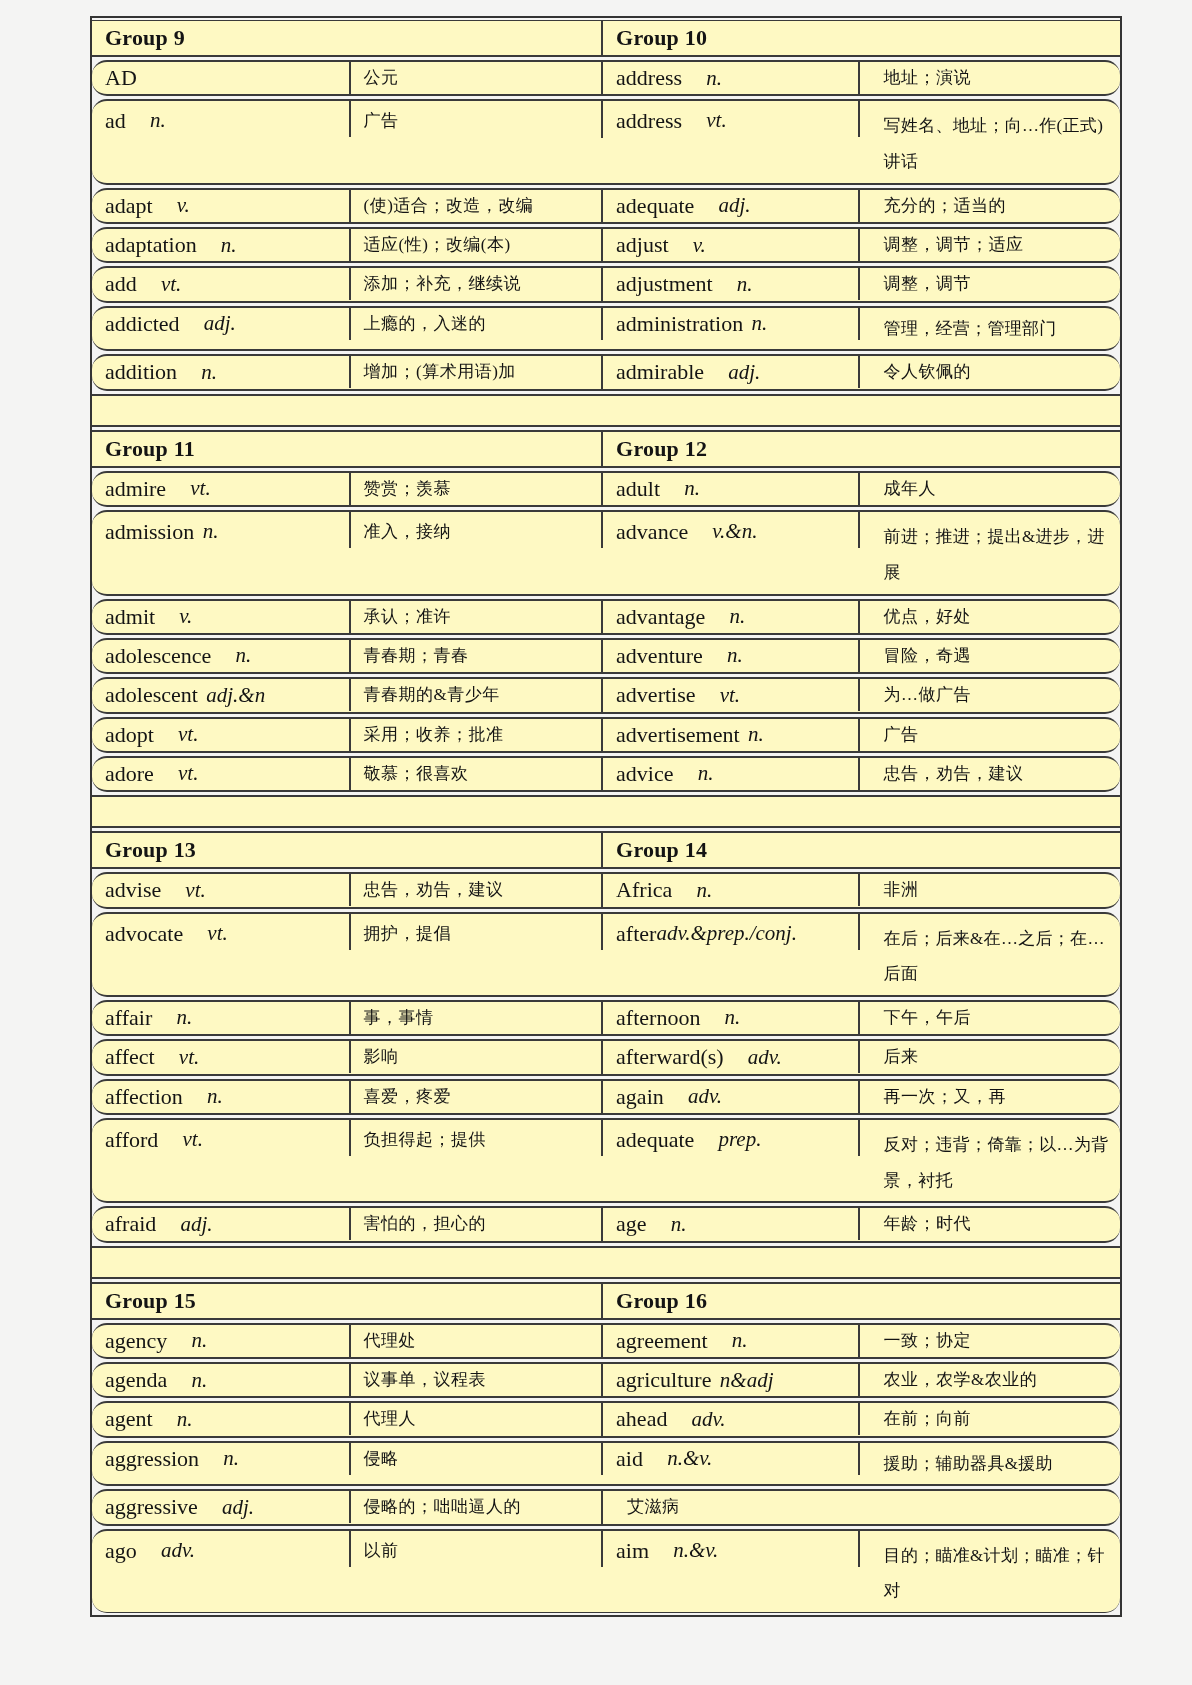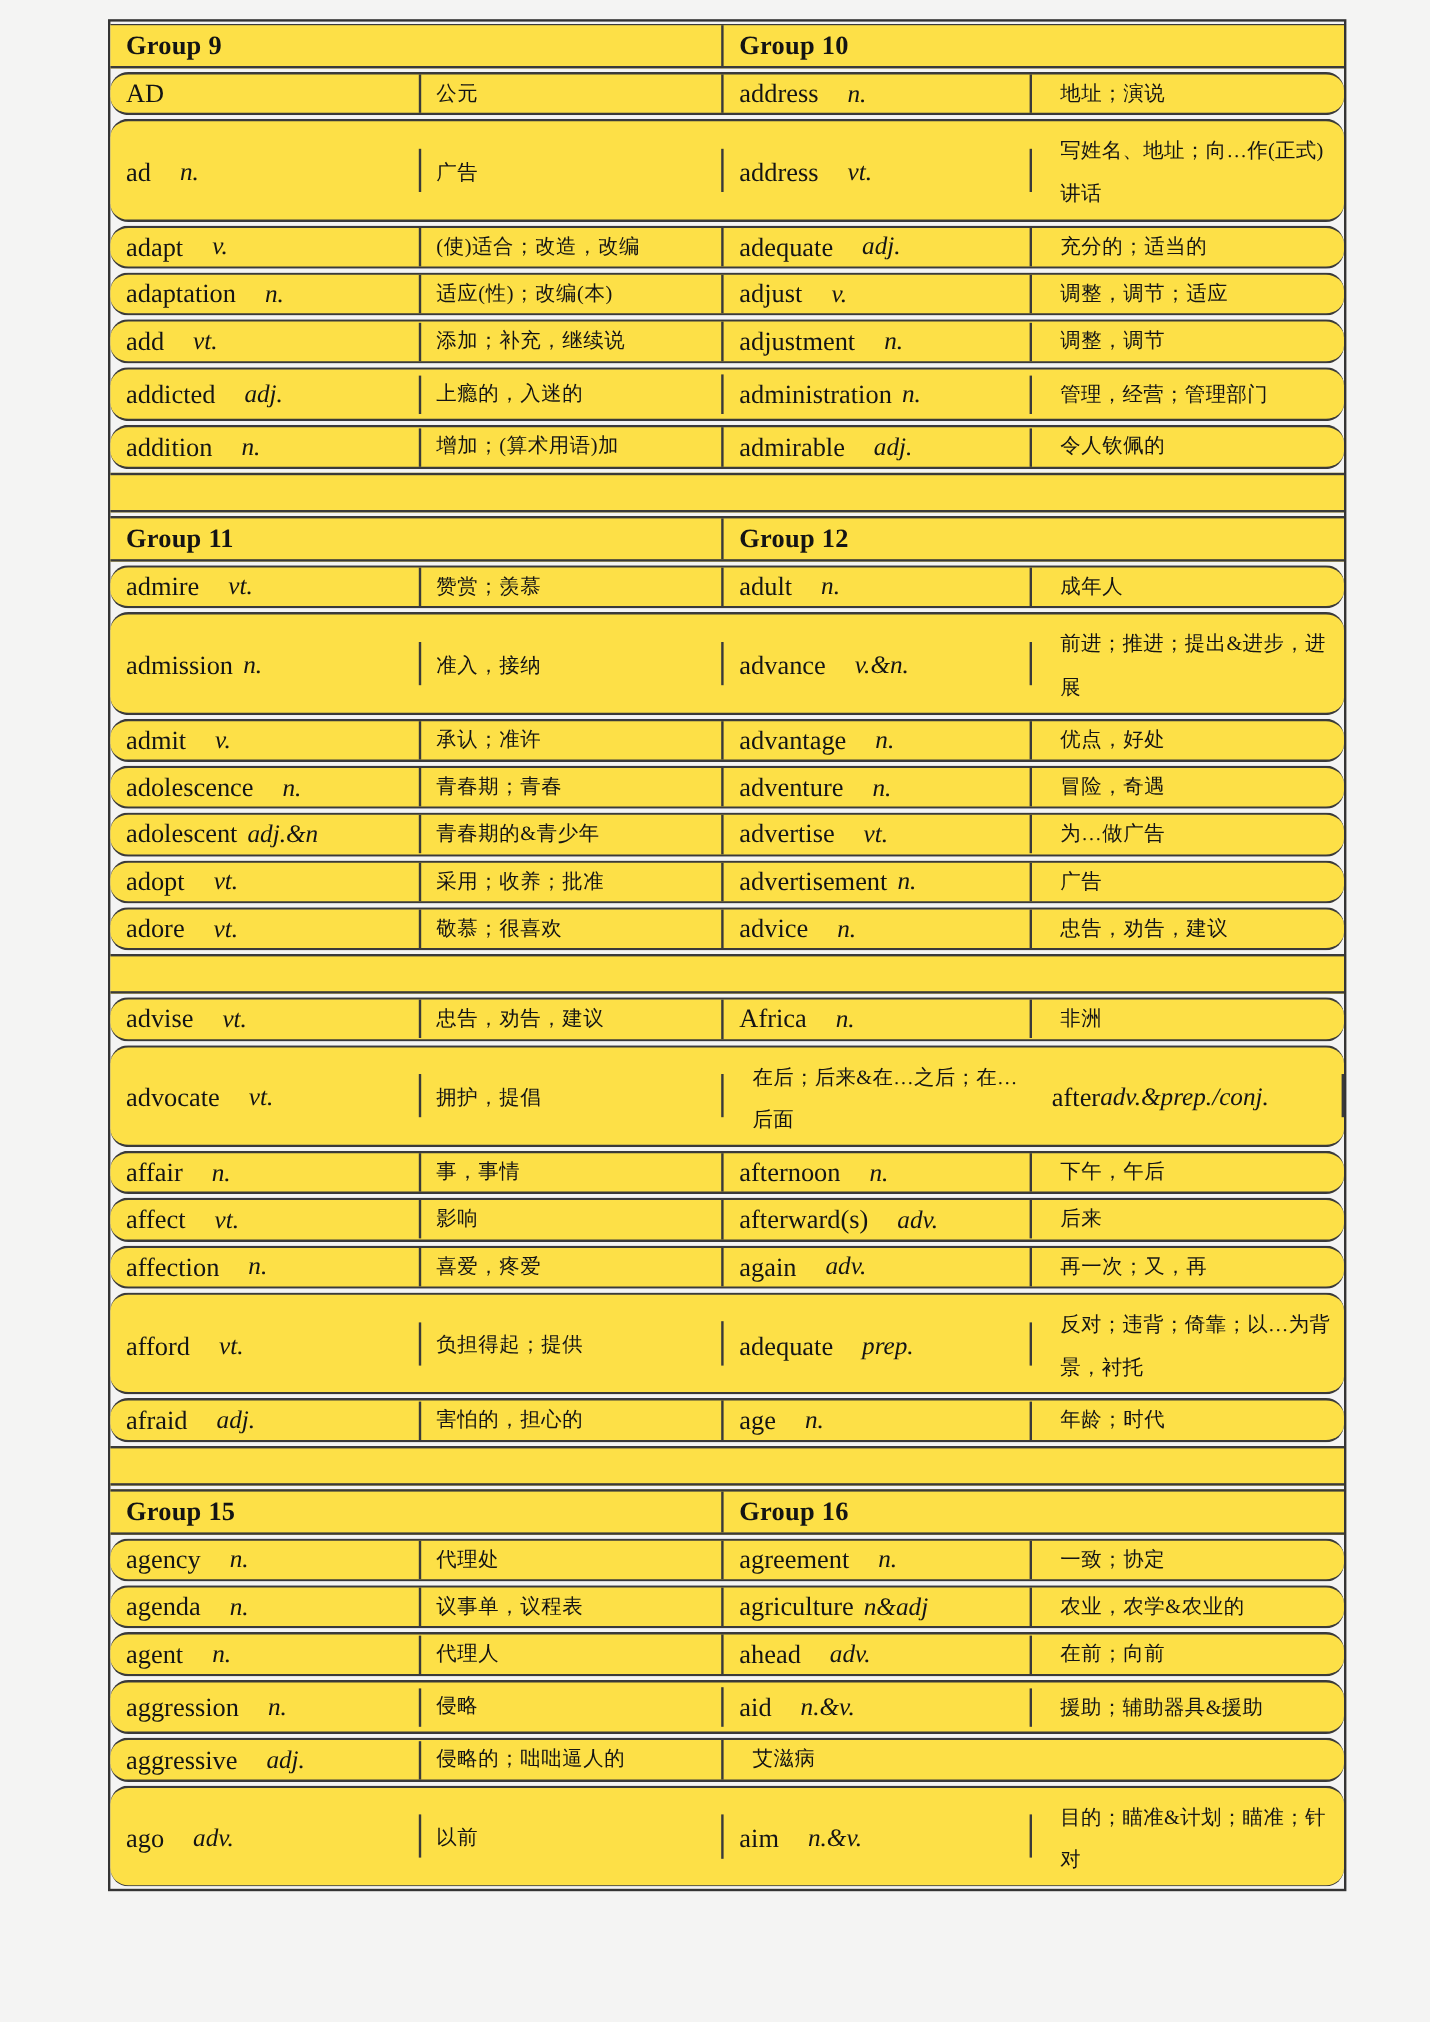--- a/index.html
+++ b/index.html
@@ -16,24 +16,24 @@
   }
   .vocab-table {
     width: 1032px;
     margin-left: 90px;
     border: 2px solid #343434;
     padding: 2px 0;
     background: #f4f4f3;
   }
   .row {
     display: flex;
-    align-items: center;
+    align-items: flex-start;
     border-top: 2px solid #3a3a3a;
     border-bottom: 2px solid #3a3a3a;
-    background: #fde047;
+    background: #fef9c3;
   }
   .row + .row { margin-top: 3px; }
   .row:first-child { border-top-width: 1px; }
   .row:last-child { border-bottom-width: 1px; }
 
   .header-row { min-height: 37px; }
   .word-row  { min-height: 36px; border-radius: 15px; }
   .word-row.tall { min-height: 74px; }
   .spacer-row { min-height: 33px; }
 
@@ -300,20 +300,24 @@
         </div>
         <div class="c en col3">
           <div class="en-word">advice</div>
           <div class="pos">n.</div>
         </div>
         <div class="c cn col4 last">
           <div class="cn-def">忠告，劝告，建议</div>
         </div>
       </div>
       <div class="row spacer-row"></div>
+      <div class="row header-row">
+        <div class="hcell">Group 13</div>
+        <div class="hcell last">Group 14</div>
+      </div>
       <div class="row word-row">
         <div class="c en col1">
           <div class="en-word">advise</div>
           <div class="pos">vt.</div>
         </div>
         <div class="c cn col2">
           <div class="cn-def">忠告，劝告，建议</div>
         </div>
         <div class="c en col3">
           <div class="en-word">Africa</div>
@@ -323,27 +327,27 @@
           <div class="cn-def">非洲</div>
         </div>
       </div>
       <div class="row word-row tall">
         <div class="c en col1">
           <div class="en-word">advocate</div>
           <div class="pos">vt.</div>
         </div>
         <div class="c cn col2">
           <div class="cn-def">拥护，提倡</div>
-        </div>
-        <div class="c cn col4 last">
-          <div class="cn-def small">在后；后来&amp;在…之后；在…后面</div>
         </div>
         <div class="c en col3">
           <div class="en-word">after</div>
           <div class="pos gap-0">adv.&amp;prep./conj.</div>
+        </div>
+        <div class="c cn col4 last">
+          <div class="cn-def small">在后；后来&amp;在…之后；在…后面</div>
         </div>
       </div>
       <div class="row word-row">
         <div class="c en col1">
           <div class="en-word">affair</div>
           <div class="pos">n.</div>
         </div>
         <div class="c cn col2">
           <div class="cn-def">事，事情</div>
         </div>

